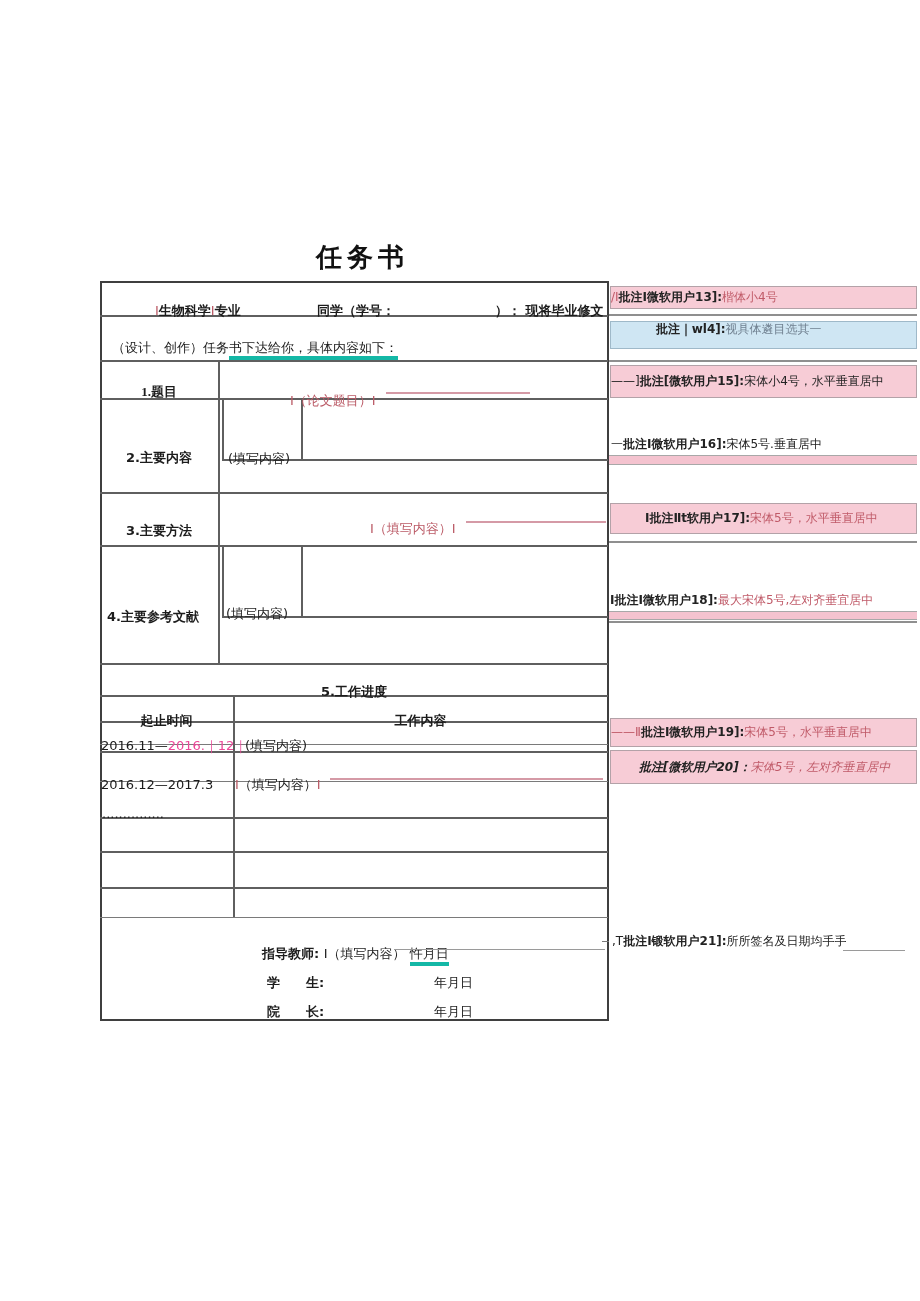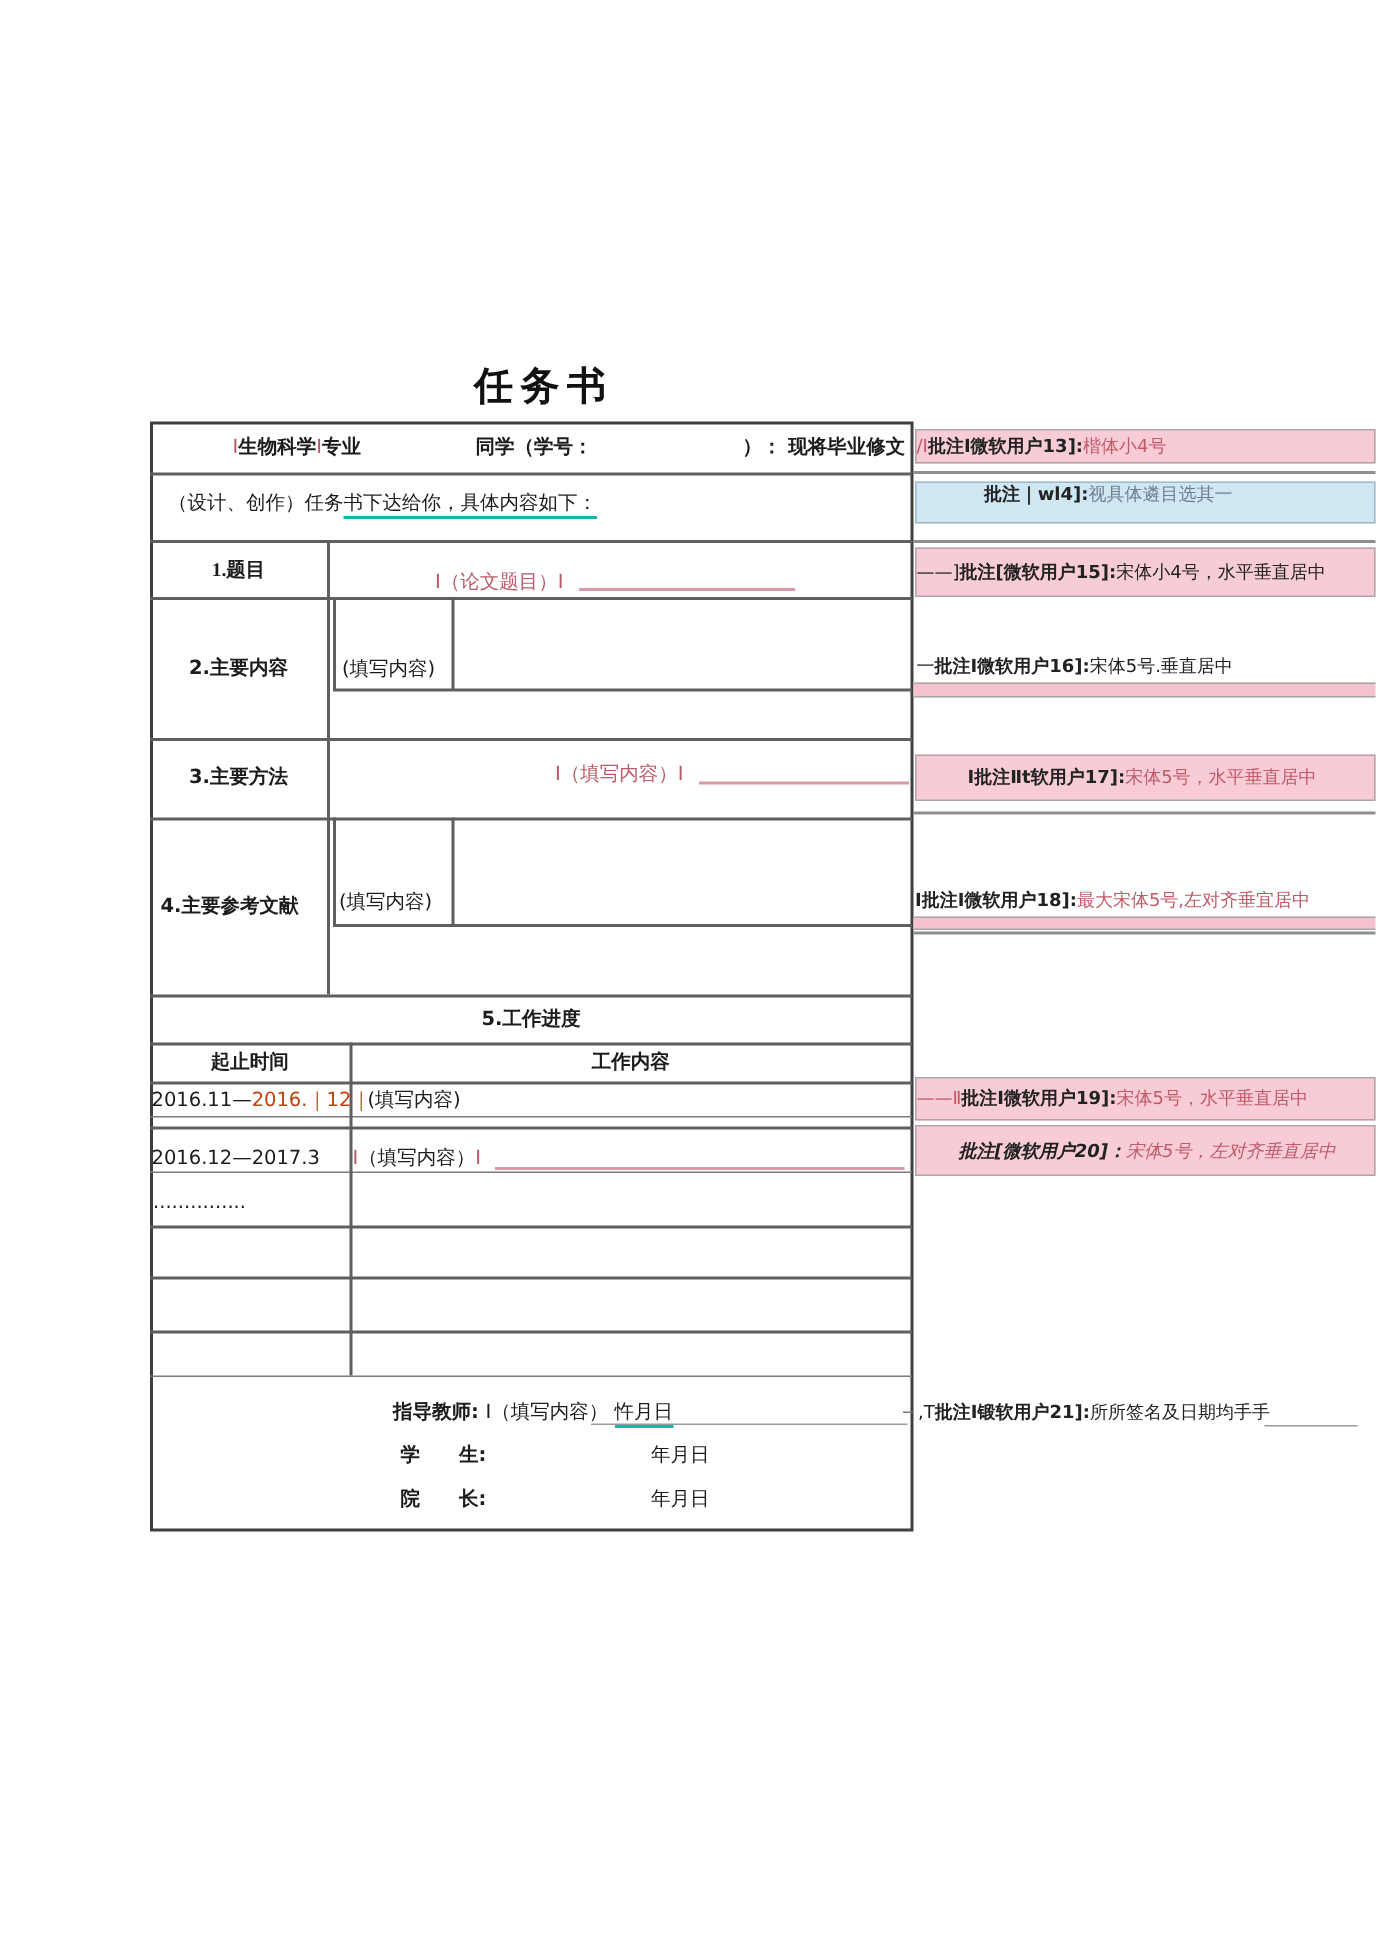--- a/index.html
+++ b/index.html
@@ -1,28 +1,28 @@
 <!DOCTYPE html>
 <html><head>
 <meta charset="utf-8">
 <style>
   html,body{margin:0;padding:0;background:#ffffff;}
   body{font-family:"DejaVu Sans","Liberation Sans",sans-serif;}
   #canvas{position:relative;width:920px;height:1301px;background:#ffffff;overflow:hidden;}
   .abs{position:absolute;}
-  .t{font-size:13px;color:#1c1c1c;white-space:nowrap;line-height:17px;}
+  .t{font-size:13px;color:#1c1c1c;white-space:nowrap;line-height:17px;margin-top:12px;}
   .b{font-weight:bold;}
   .red{color:#bb5a66;}
-  .gray{color:#c2410c;}
+  .gray{color:#ec4899;}
   .cell{display:flex;align-items:center;justify-content:center;}
   .hline{background:#5f5f5f;height:2px;}
   .hline.thin{height:1px;background:#7a7a7a;}
   .vline{background:#5f5f5f;width:2px;}
   .outer{border:2px solid #3f3f3f;}
-  .ul{border-bottom:2px solid #14b8a6;padding-bottom:1px;}
+  .ul{border-bottom:4px solid #14b8a6;padding-bottom:1px;}
   .redline{background:#d59aa6;height:2px;}
   .grayline{background:#9a9a9a;height:1px;}
   .cm{font-size:12px;line-height:15px;color:#222;white-space:nowrap;overflow:hidden;}
   .pinkbox{background:#f7ccd6;border:1px solid #b3a2a8;display:flex;align-items:center;}
   .bluebox{background:#cfe6f3;border:1px solid #9fb9c9;display:flex;align-items:flex-start;}
   .pinkstrip{background:#f4c3cf;border-top:1px solid #a8a8a8;border-bottom:1px solid #a8a8a8;}
   .sep{background:#8f8f8f;height:2px;}
   .cmred{color:#c05a68;}
   .cmgray{color:#708090;}
   .title{font-family:"DejaVu Serif","Liberation Serif",serif;font-size:26px;font-weight:bold;letter-spacing:5px;color:#111;}

